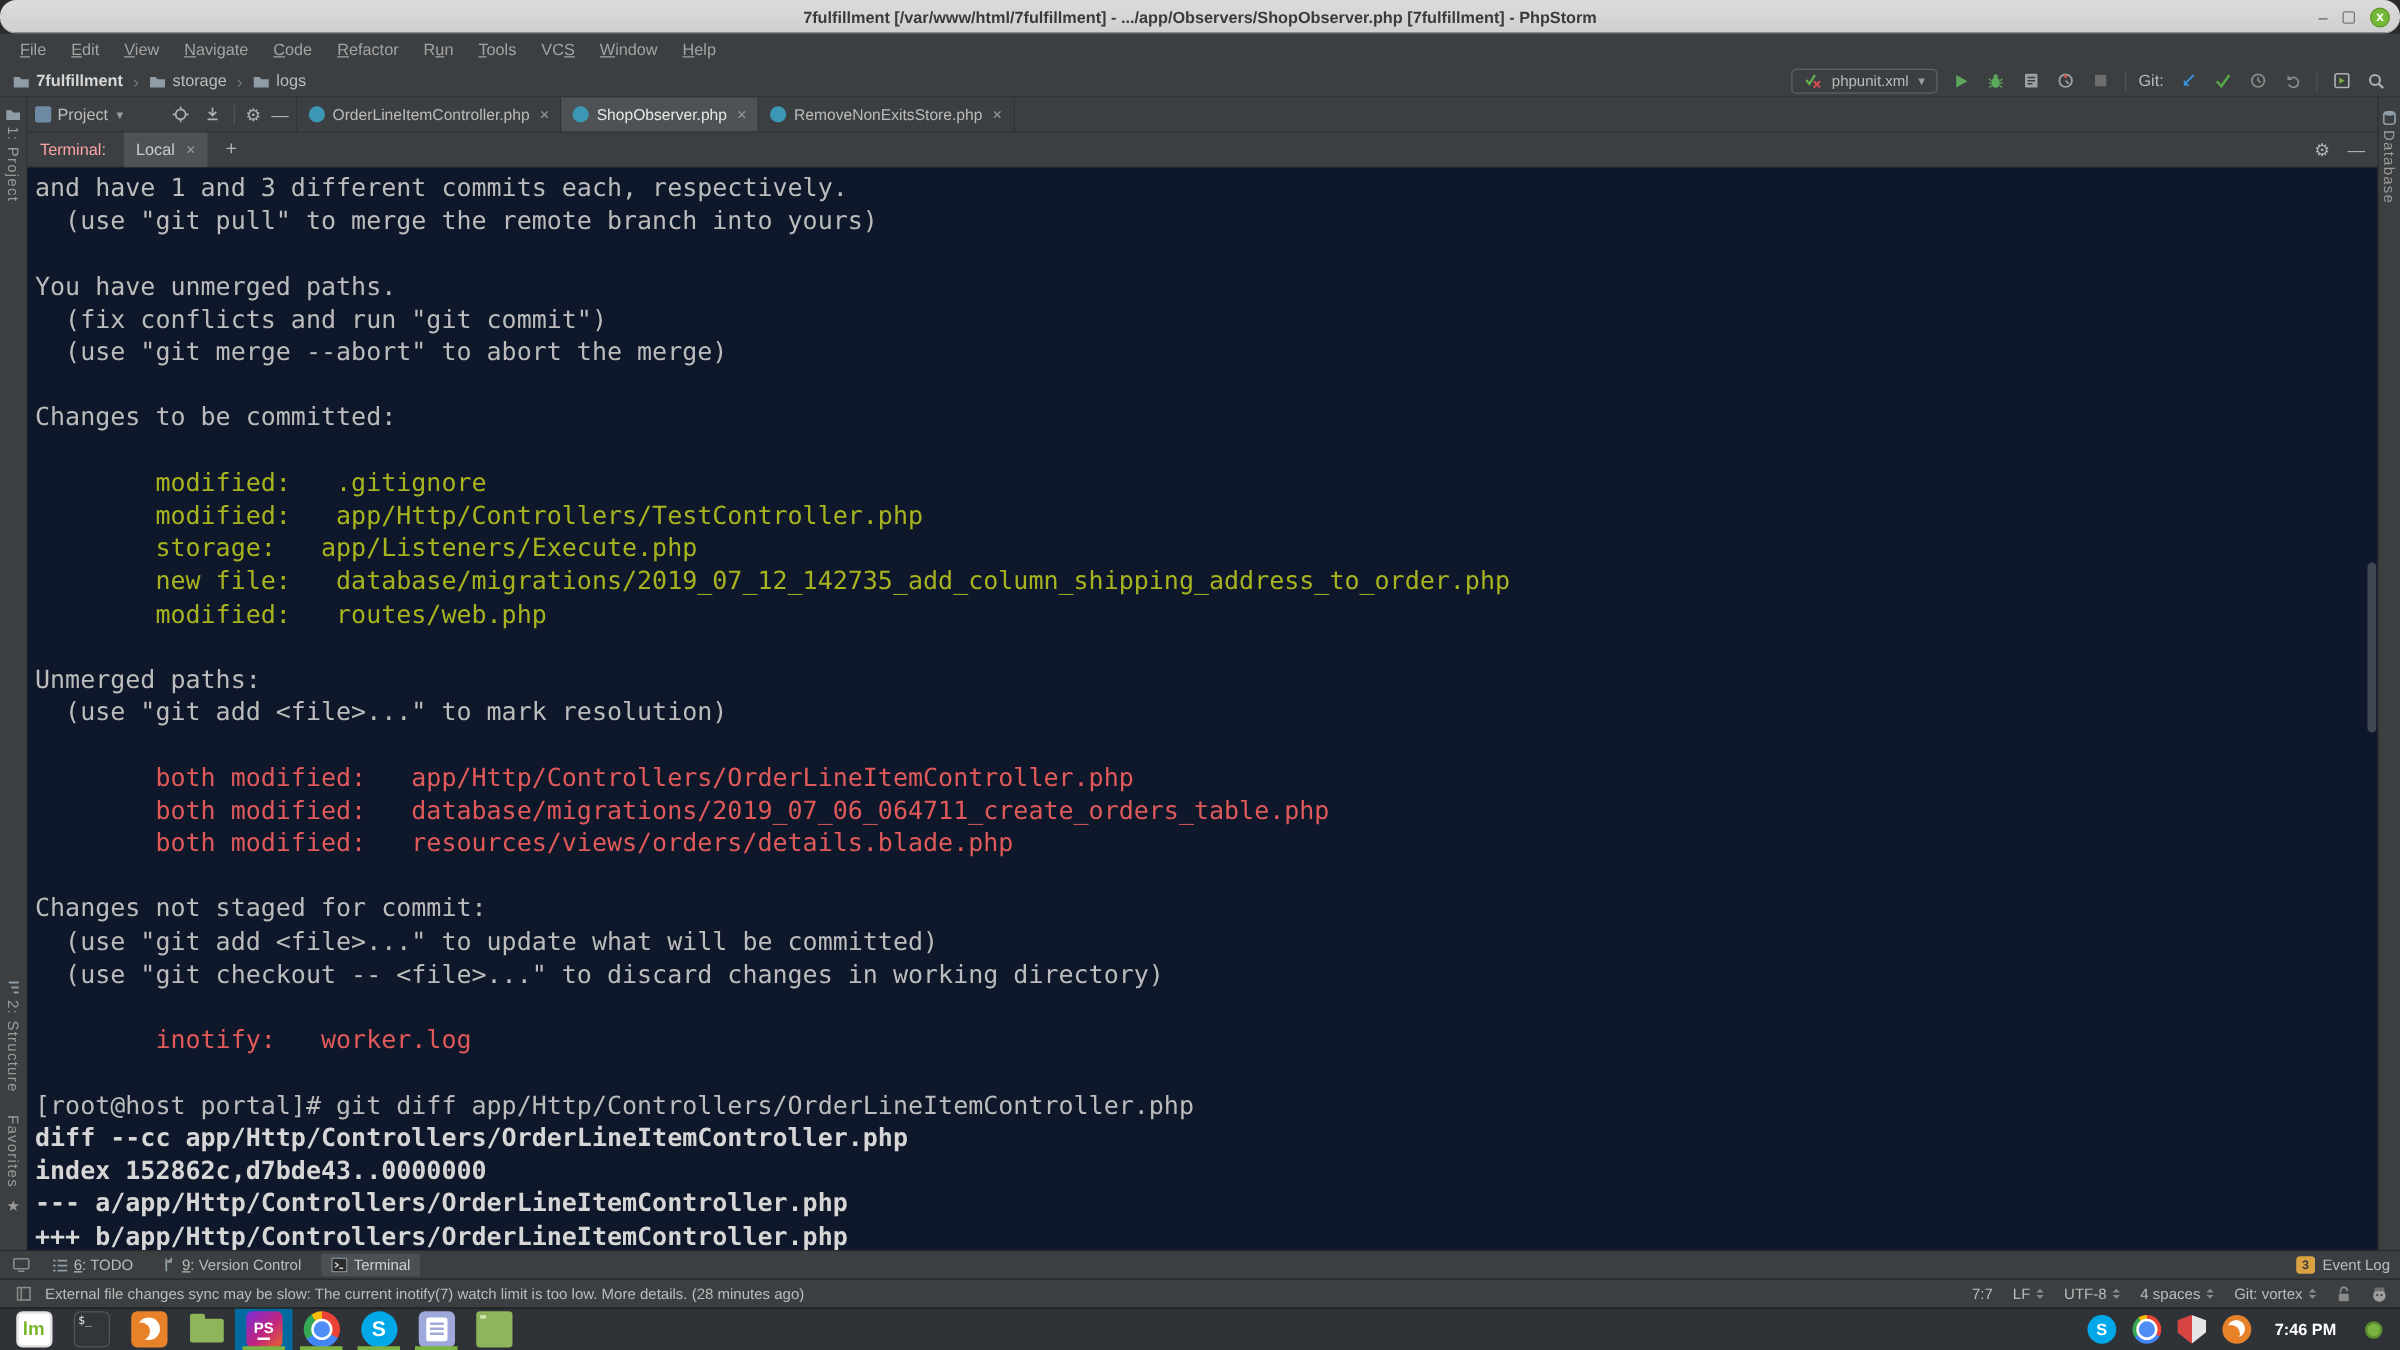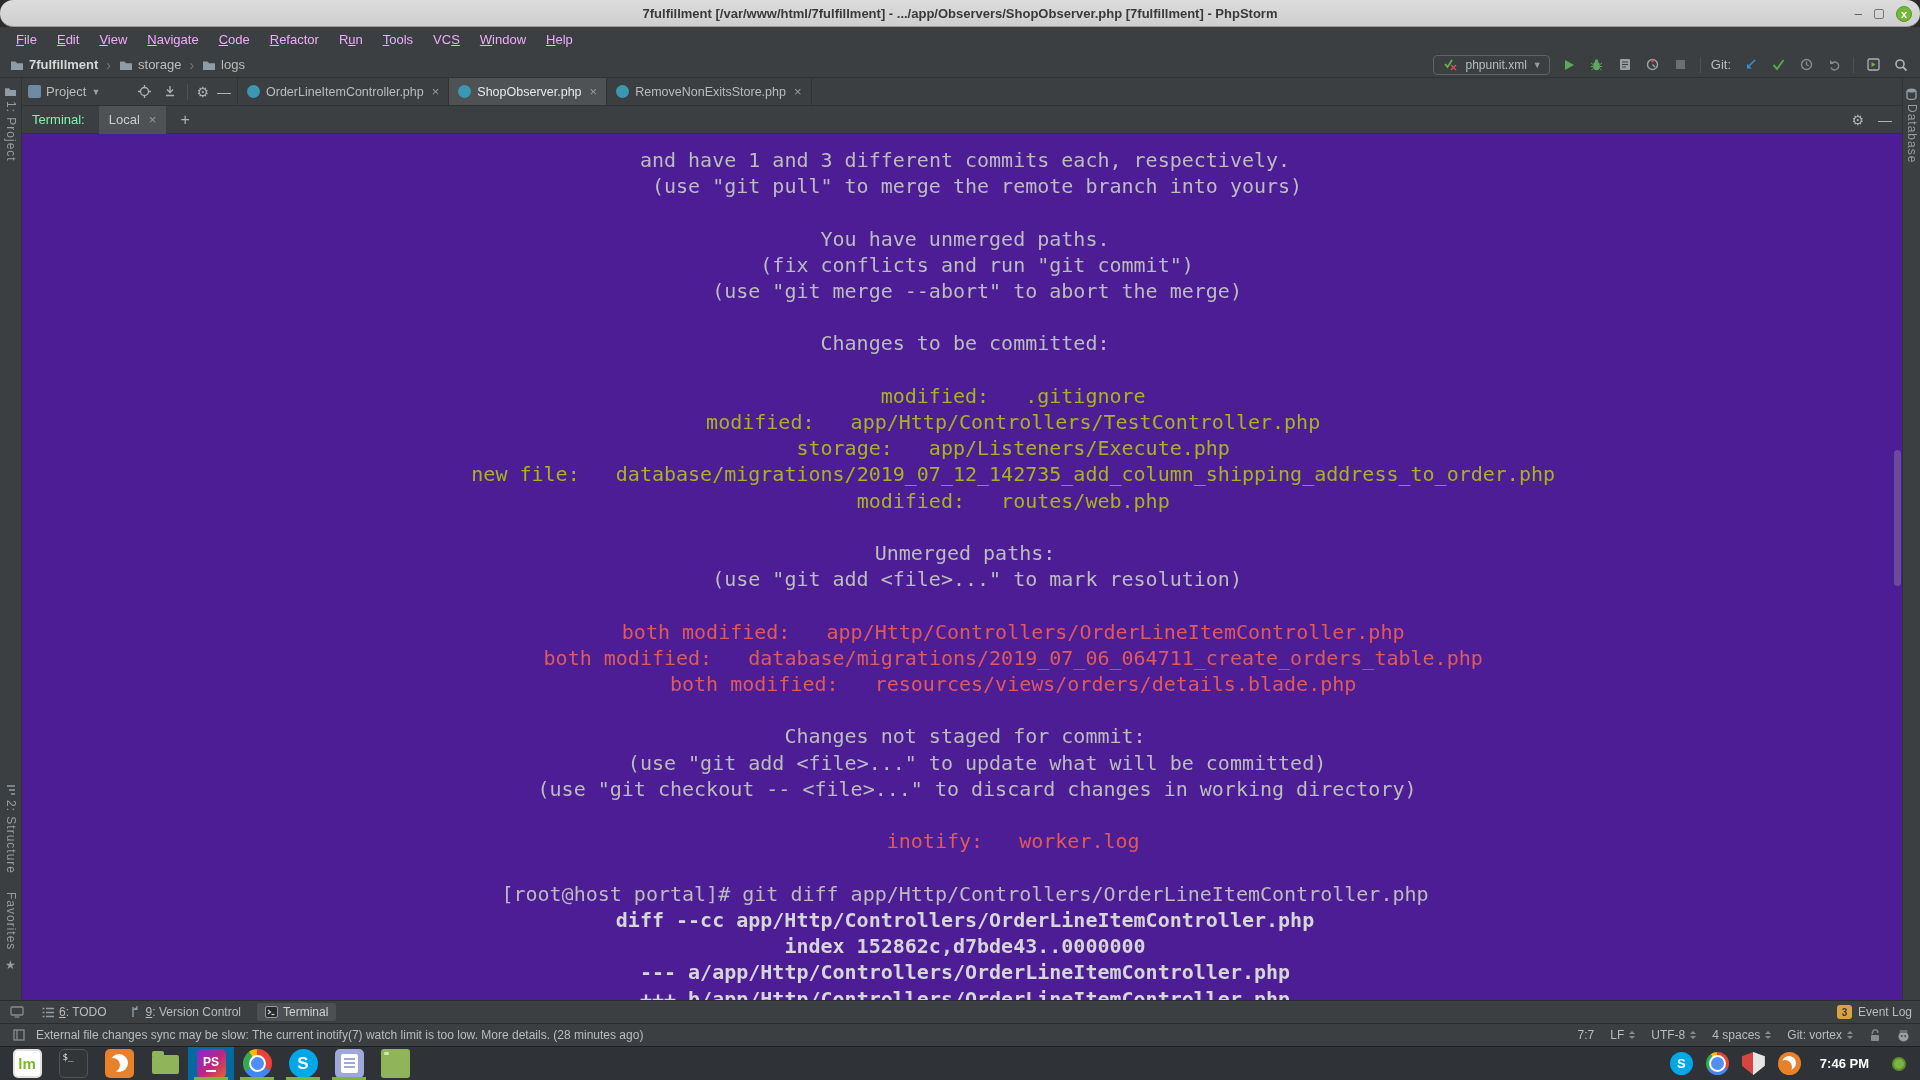--- a/index.html
+++ b/index.html
@@ -12,21 +12,21 @@
               display:flex; align-items:center; position:relative;border-radius:13px; }
   .titlebar .title { position:absolute; left:0; right:0; text-align:center; font-size:13px; font-weight:bold; color:#3a3a3a; }
   .win-btns { position:absolute; right:8px; top:0; height:27px; display:flex; align-items:center; gap:12px; }
   .win-min, .win-max { color:#555; font-size:13px; line-height:1; cursor:default; }
   .win-max { font-size:11px; border:1px solid #777; width:10px; height:10px; border-radius:2px; }
   .win-close { width:16px; height:16px; border-radius:50%; background:#74b837; color:#fff; font-size:11px; font-weight:bold;
                display:flex; align-items:center; justify-content:center; border:1px solid #5d9429; }
 
   
   .menubar { height:25px; background:#3c3f41; display:flex; align-items:center; padding-left:6px; }
-  .menu-item { color:#f0abfc; font-size:13px; padding:0 10px; }
+  .menu-item { color:#a3a3a3; font-size:13px; padding:0 10px; }
   .menu-item u { text-decoration:underline; }
 
   .toolbar { height:26px; background:#3c3f41; border-bottom:1px solid #323232; display:flex; align-items:center; padding:0 10px; }
   .crumbs { display:flex; align-items:center; gap:6px; }
   .crumb { display:flex; align-items:center; gap:5px; color:#bbbbbb; font-size:13px; }
   .crumb.first { font-weight:bold; color:#d6d6d6; }
   .crumb-sep { color:#777; font-size:14px; margin:0 2px; }
   .toolbar-right { margin-left:auto; display:flex; align-items:center; gap:10px; }
   .runcfg { display:flex; align-items:center; gap:6px; border:1px solid #5e6366; border-radius:4px; height:20px; padding:0 7px; color:#bbbbbb; font-size:12px; }
   .tb-sep { width:1px; height:16px; background:#515151; }
@@ -53,26 +53,26 @@
   .proj-ico { width:13px; height:13px; background:#6e8ba3; border-radius:2px; }
   .hdr-icons { display:flex; align-items:center; gap:8px; }
 
   .tabs { display:flex; align-items:stretch; }
   .tab { display:flex; align-items:center; gap:6px; padding:0 9px; border-right:1px solid #323232; color:#bbbbbb; font-size:12.5px; background:#3c3f41; }
   .tab.active { background:#4e5254; color:#e8e8e8; }
   .tab-dot { width:13px; height:13px; border-radius:50%; background:#3c97b5; }
   .tab-close { color:#9b9b9b; font-size:13px; margin-left:2px; }
 
   .term-header { height:28px; background:#3c3f41; border-bottom:1px solid #323232; display:flex; align-items:center; padding:0 10px; }
-  .term-label { color:#86efac; font-size:13px; margin-right:14px; }
+  .term-label { color:#fca5a5; font-size:13px; margin-right:14px; }
   .term-tab { background:#4e5254; color:#cccccc; font-size:13px; height:28px; display:flex; align-items:center; gap:7px; padding:0 10px; }
   .term-plus { color:#afb1b3; font-size:16px; margin-left:14px; }
   .term-hdr-right { margin-left:auto; display:flex; align-items:center; gap:14px; }
 
-  .term-body { position:relative; flex:1; background:#4c1d95; padding:13px 0 0 6px; overflow:hidden;text-align:center; }
+  .term-body { position:relative; flex:1; background:#0f172a; padding:3px 0 0 6px; overflow:hidden; }
   .term-line { white-space:pre; font-family:"DejaVu Sans Mono", monospace; font-size:20px; line-height:26.2px; color:var(--term-plain); }
   .term-line.green { color:var(--term-green); }
   .term-line.red { color:var(--term-red); }
   .term-line.bold { color:var(--term-bold); font-weight:bold; }
   .term-scrollbar { position:absolute; right:1px; top:316px; width:7px; height:136px; border-radius:4px; background:rgba(170,170,170,0.32); }
 
   
   .toolwin-bar { height:23px; background:#3c3f41; border-top:1px solid #2b2b2b; display:flex; align-items:center; padding:0 8px; }
   .tw-item { display:flex; align-items:center; gap:5px; color:#bbbbbb; font-size:12px; padding:2px 8px; margin-left:8px; }
   .tw-item.active { background:#4c5052; border-radius:2px; color:#d0d0d0; }

